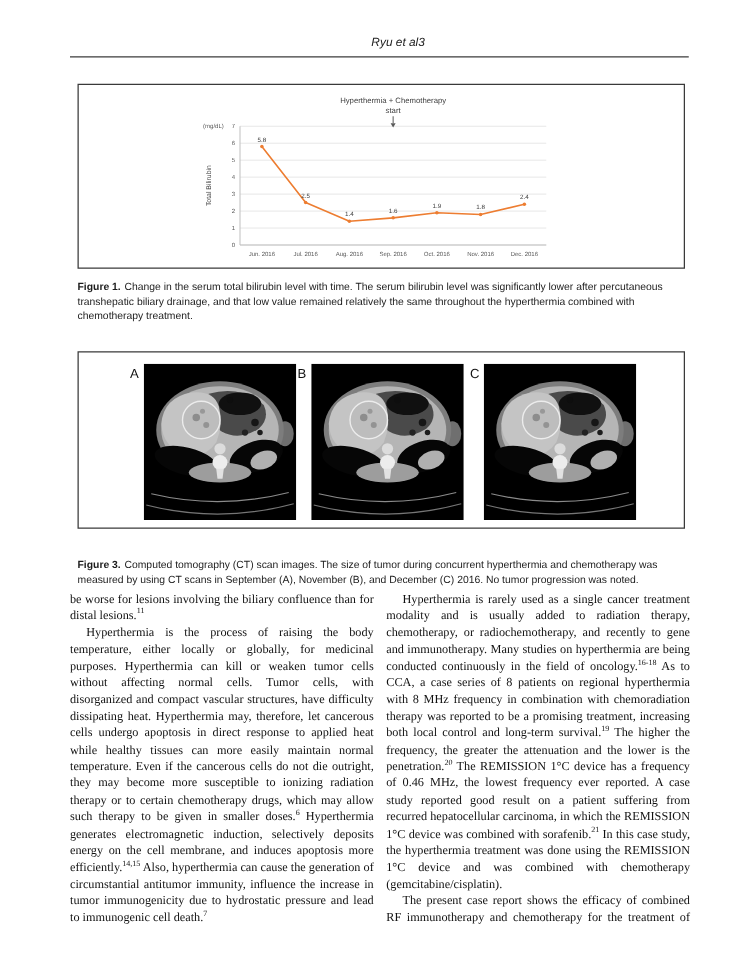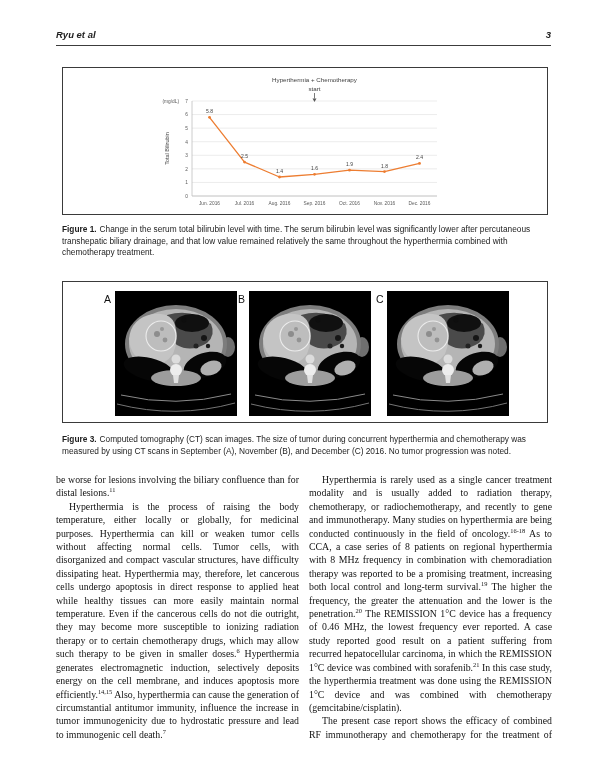--- a/index.html
+++ b/index.html
@@ -1,34 +1,34 @@
 <!DOCTYPE html>
 <html><head>
 <meta charset="utf-8">
 <title>Paper page</title>
 <style>
   *{margin:0;padding:0;box-sizing:border-box;}
   html,body{background:#fff;}
   .page{position:relative;width:600px;height:771px;background:#ffffff;overflow:hidden;
         font-family:"Liberation Serif",serif;color:#111;}
   
-  .running-row{position:absolute;left:56px;top:29px;width:495px;display:flex;justify-content:space-between;
-               font-family:"Liberation Sans",sans-serif;font-style:italic;font-weight:bold;
+  .running-row{position:absolute;left:71px;top:29px;width:495px;display:flex;justify-content:center;
+               font-family:"Liberation Sans",sans-serif;font-style:italic;font-weight:normal;
                font-size:9.5px;color:#222;}
   .header-rule{position:absolute;left:56px;top:45px;width:495px;border-top:1.2px solid #3c3c3c;}
   
   .fig-box{position:absolute;left:62px;border:1px solid #3a3a3a;background:#fff;}
   #fig2-box{top:67px;width:486px;height:148px;}
   #fig3-box{top:281px;width:486px;height:142px;}
   #chart-svg{display:block;width:484px;height:145px;font-family:"Liberation Sans",sans-serif;}
   
   .caption{position:absolute;left:62px;width:486px;font-family:"Liberation Sans",sans-serif;
            font-size:8.3px;line-height:11.6px;color:#1c1c1c;}
   #fig2-caption{top:224px;}
-  #fig3-caption{top:434px;}
+  #fig3-caption{top:446px;}
   .caption b{margin-right:3px;}
   
   .ct-panel{position:absolute;top:9px;width:122px;height:125px;}
   .ct-panel:nth-of-type(1){left:52px;}
   .ct-panel:nth-of-type(2){left:186px;}
   .ct-panel:nth-of-type(3){left:324px;}
   .panel-label{position:absolute;left:-11px;top:2px;font-family:"Liberation Sans",sans-serif;
                font-size:10.5px;color:#111;}
   .ct-svg{display:block;width:122px;height:125px;}
   

